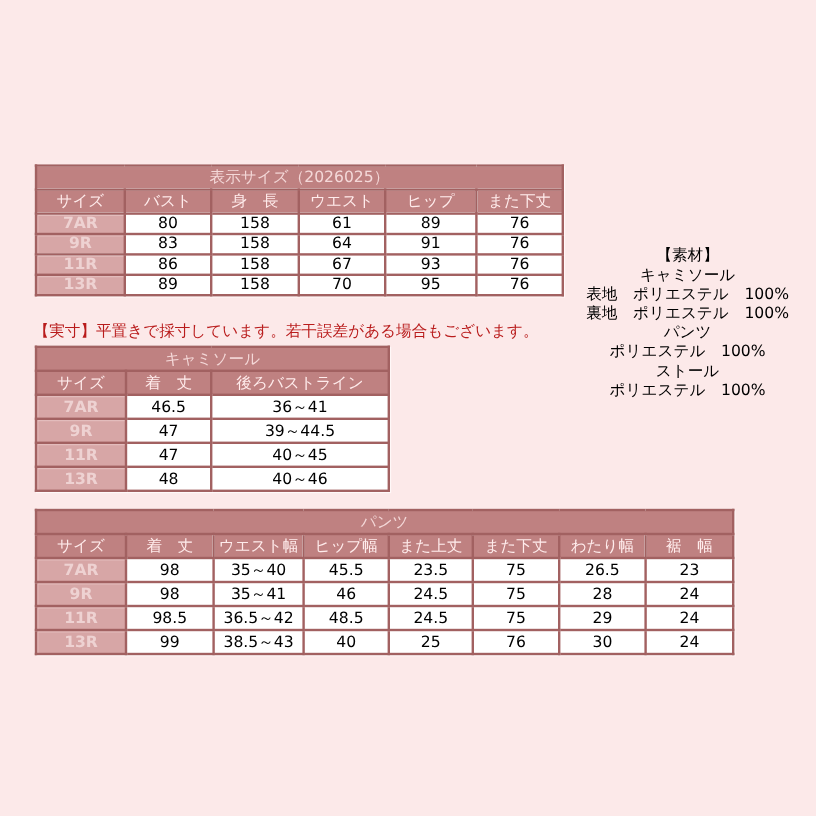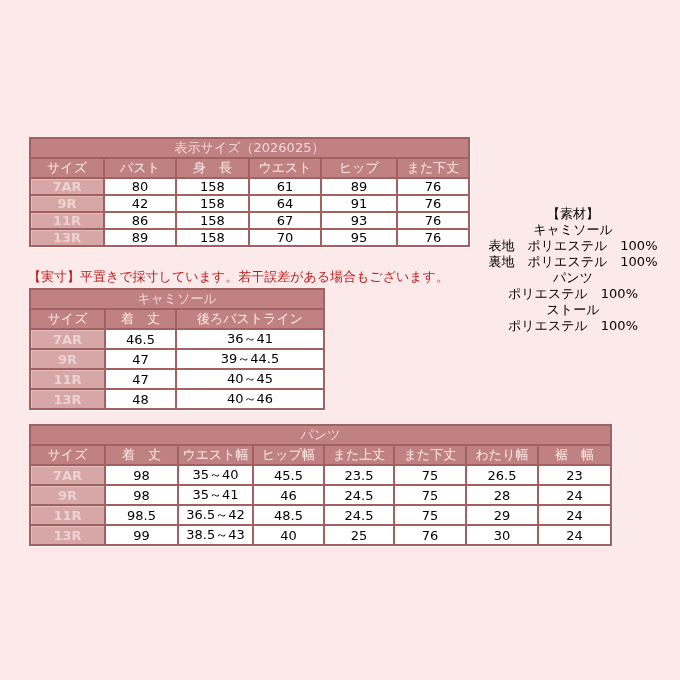--- a/index.html
+++ b/index.html
@@ -92,21 +92,21 @@
         <tr>
           <td class="lbl">7AR</td>
           <td class="val">80</td>
           <td class="val">158</td>
           <td class="val">61</td>
           <td class="val">89</td>
           <td class="val">76</td>
         </tr>
         <tr>
           <td class="lbl">9R</td>
-          <td class="val">42</td>
+          <td class="val">83</td>
           <td class="val">158</td>
           <td class="val">64</td>
           <td class="val">91</td>
           <td class="val">76</td>
         </tr>
         <tr>
           <td class="lbl">11R</td>
           <td class="val">86</td>
           <td class="val">158</td>
           <td class="val">67</td>

